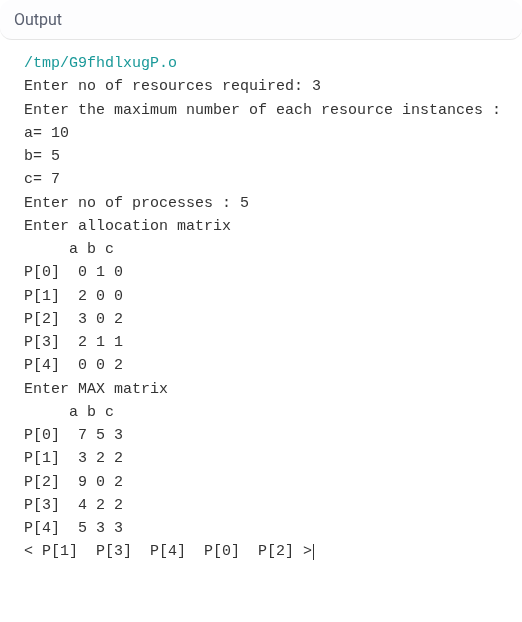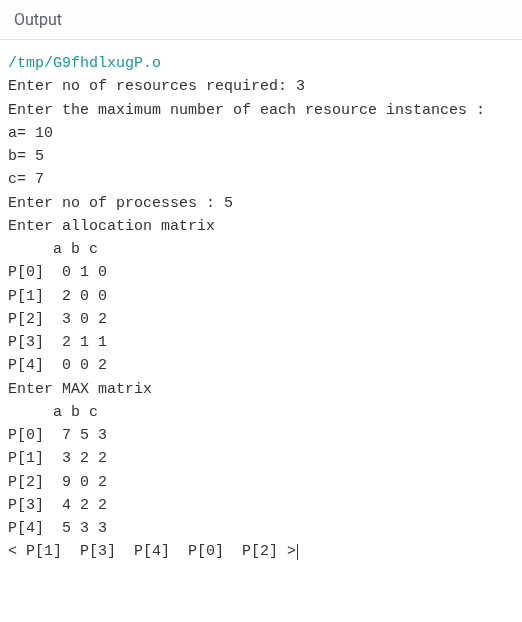--- a/index.html
+++ b/index.html
@@ -11,28 +11,29 @@
       font-family: -apple-system, BlinkMacSystemFont, "Segoe UI", Roboto, sans-serif;
       background: #ffffff;
       width: 522px;
       height: 622px;
       overflow: hidden;
     }
     .header {
       padding: 10px 14px 10px 14px;
       border-bottom: 1px solid #e5e5e5;
       background: #fdfdfe;
+      border-radius: 12px;
     }
     .header-title {
       font-size: 16px;
       color: #5a6070;
       font-weight: 400;
     }
     .terminal {
-      padding: 12px 8px;
+      padding: 12px 24px;
       font-family: "Consolas", "Monaco", "Courier New", monospace;
       font-size: 15px;
       line-height: 1.55;
       color: #333;
       white-space: pre;
     }
     .path-line {
       color: #1a9999;
     }
     .cursor {

